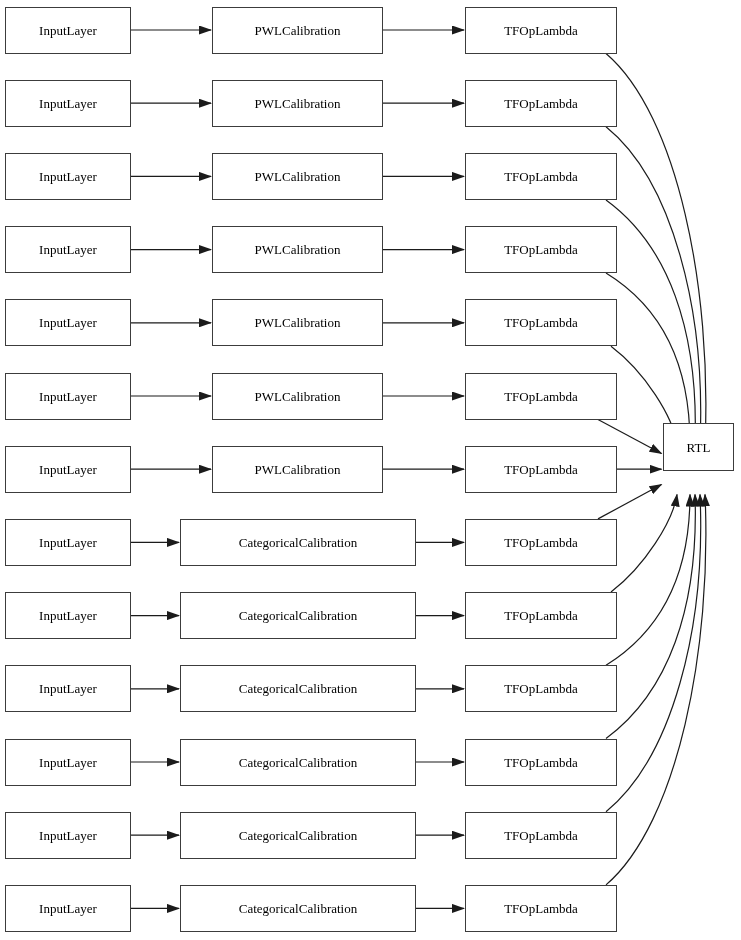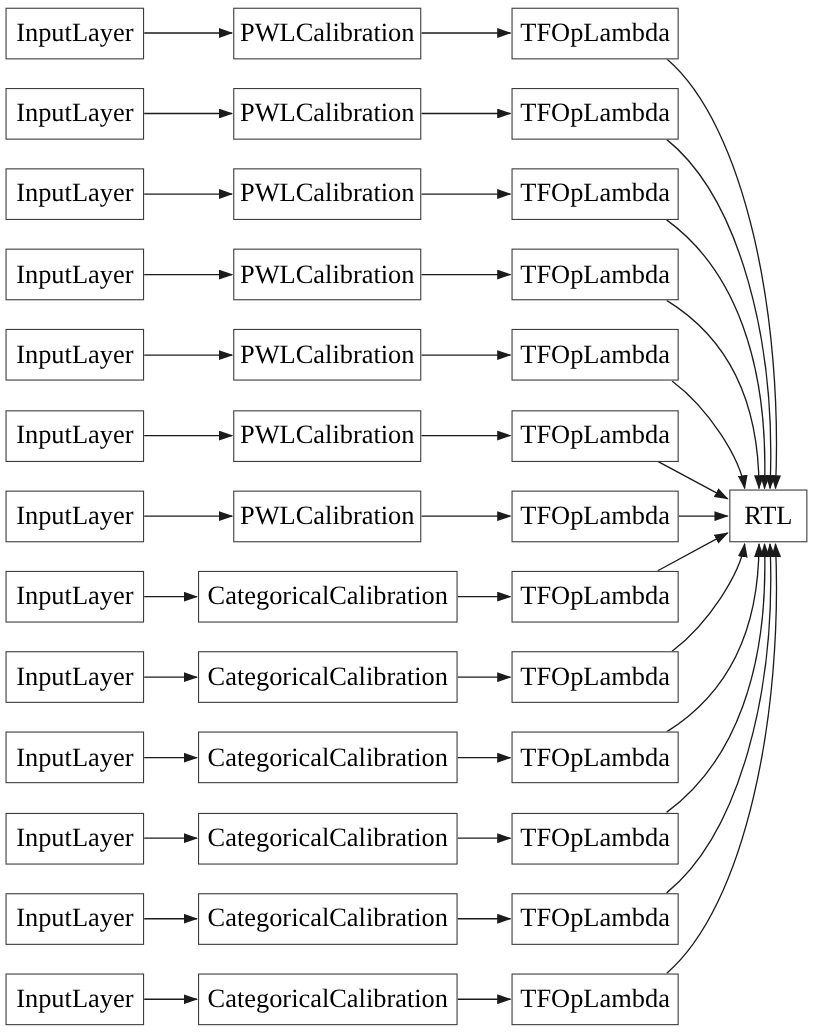--- a/index.html
+++ b/index.html
@@ -21,21 +21,21 @@
     width: 741px; height: 940px;
   }
   .node {
     position: absolute;
     box-sizing: border-box;
     background: #ffffff;
     border: 1.4px solid #3c3c3c;
     display: flex;
     align-items: center;
     justify-content: center;
-    font-size: 24px;
+    font-size: 13px;
     color: #000000;
     white-space: nowrap;
     line-height: 1;
   }
 </style>
 </head>
 <body>
 
 <div id="canvas">
   <svg id="edge-layer" width="741" height="940" viewBox="0 0 741 940" xmlns="http://www.w3.org/2000/svg">
@@ -117,15 +117,15 @@
       <div class="node" style="left: 465px; top: 665.3px; width: 152px; height: 47px;">TFOpLambda</div>
       <div class="node" style="left: 5px; top: 738.5px; width: 126px; height: 47px;">InputLayer</div>
       <div class="node" style="left: 180px; top: 738.5px; width: 236px; height: 47px;">CategoricalCalibration</div>
       <div class="node" style="left: 465px; top: 738.5px; width: 152px; height: 47px;">TFOpLambda</div>
       <div class="node" style="left: 5px; top: 811.7px; width: 126px; height: 47px;">InputLayer</div>
       <div class="node" style="left: 180px; top: 811.7px; width: 236px; height: 47px;">CategoricalCalibration</div>
       <div class="node" style="left: 465px; top: 811.7px; width: 152px; height: 47px;">TFOpLambda</div>
       <div class="node" style="left: 5px; top: 884.9px; width: 126px; height: 47px;">InputLayer</div>
       <div class="node" style="left: 180px; top: 884.9px; width: 236px; height: 47px;">CategoricalCalibration</div>
       <div class="node" style="left: 465px; top: 884.9px; width: 152px; height: 47px;">TFOpLambda</div>
-      <div class="node" style="left: 663px; top: 445px; width: 71px; height: 48px;">RTL</div>
+      <div class="node" style="left: 663px; top: 423px; width: 71px; height: 48px;">RTL</div>
     </div>
 </div>
 
 </body></html>

